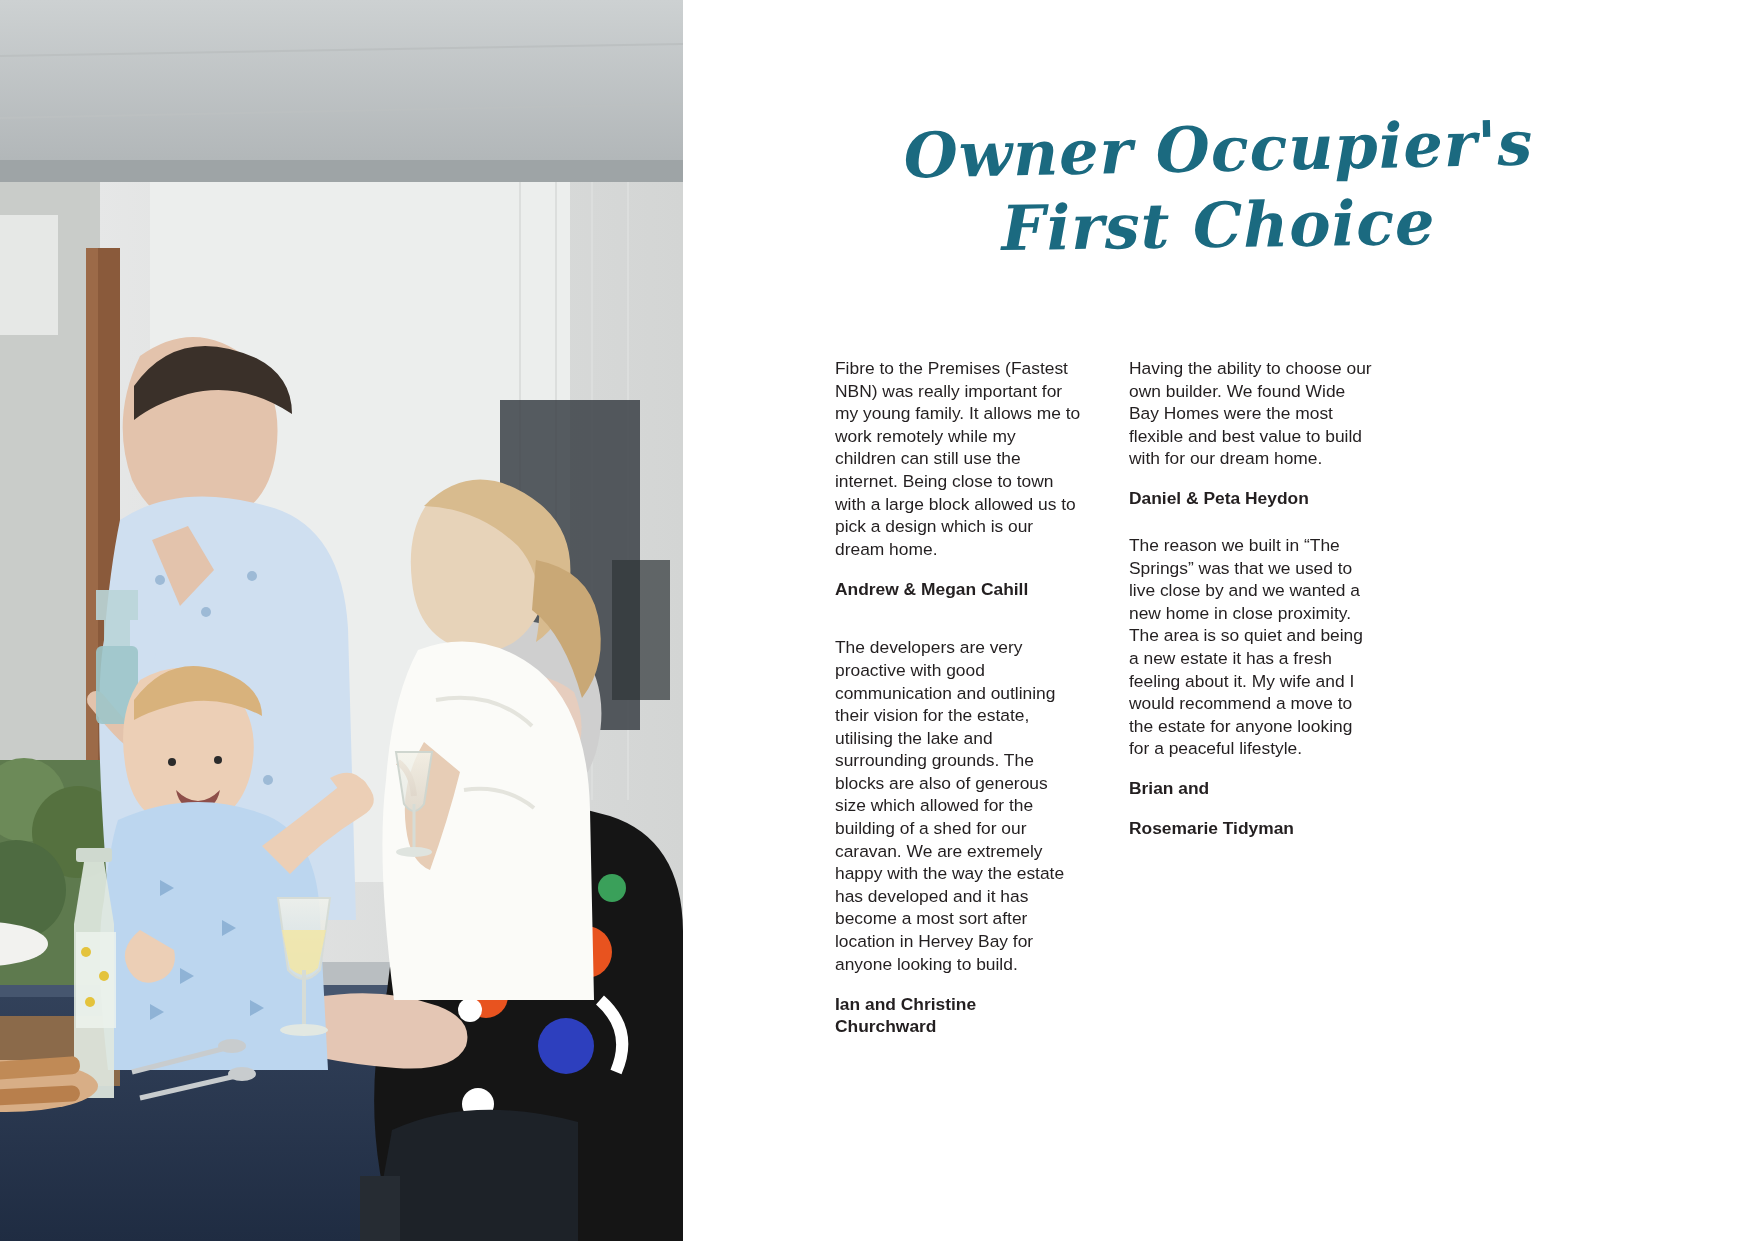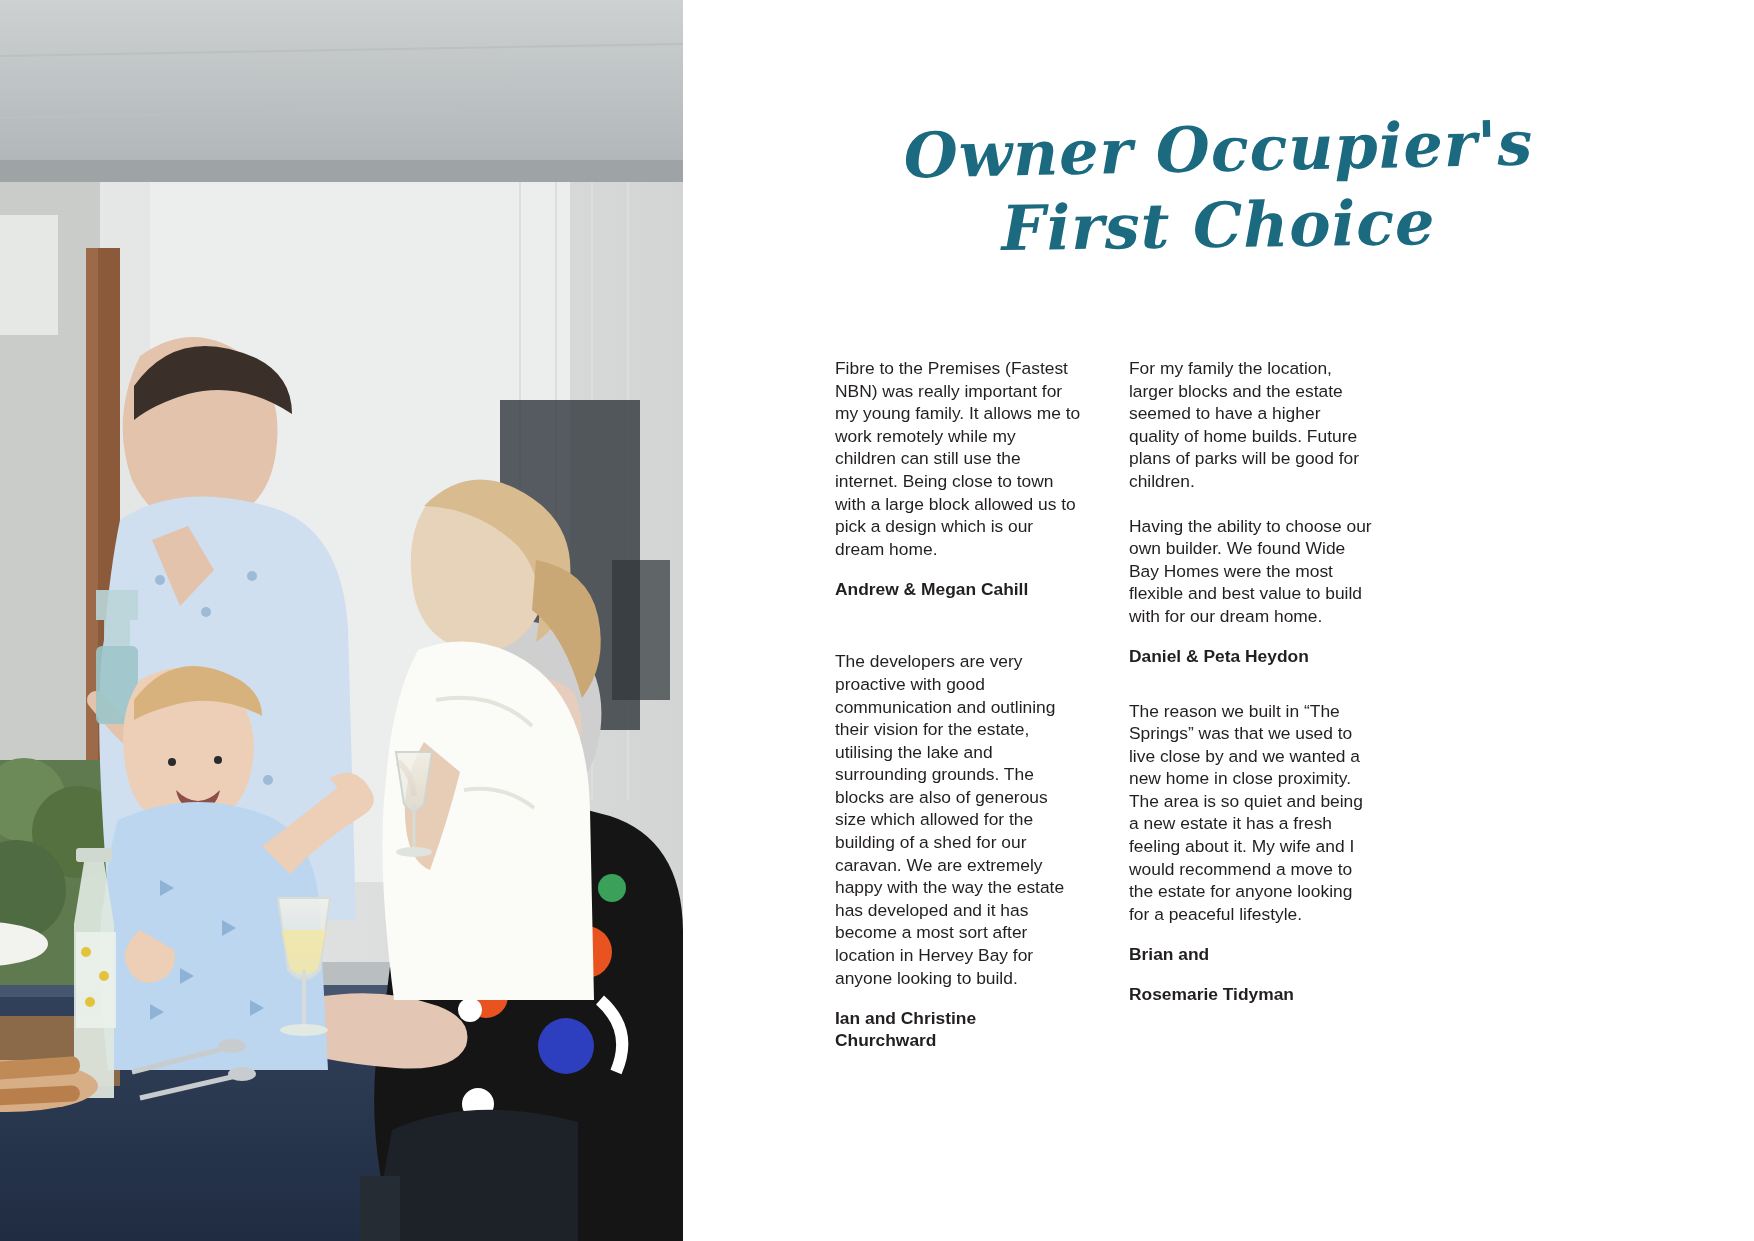--- a/index.html
+++ b/index.html
@@ -92,22 +92,22 @@
   }
   .quote + .quote {
     margin-top: 22px;
   }
   .attrib {
     font-size: 17.4px;
     line-height: 22.6px;
     color: #231f20;
     font-weight: 700;
   }
-  .gap-lg { margin-top: 50px; }
-  .gap-md { margin-top: 32px; }
+  .gap-lg { margin-top: 36px; }
+  .gap-md { margin-top: 24px; }
 </style>
 </head>
 <body>
 
 <div class="page">
 
   <div class="photo-panel">
     <svg viewBox="0 0 683 1241" preserveAspectRatio="xMidYMid slice">
       <defs>
         <linearGradient id="ceil" x1="0" y1="0" x2="0" y2="1">
@@ -287,21 +287,20 @@
 
       <div class="col">
         <p class="quote">Fibre to the Premises (Fastest NBN) was really important for my young family. It allows me to work remotely while my children can still use the internet. Being close to town with a large block allowed us to pick a design which is our dream home.</p>
         <p class="attrib">Andrew &amp; Megan Cahill</p>
 
         <p class="quote gap-lg">The developers are very proactive with good communication and outlining their vision for the estate, utilising the lake and surrounding grounds. The blocks are also of generous size which allowed for the building of a shed for our caravan. We are extremely happy with the way the estate has developed and it has become a most sort after location in Hervey Bay for anyone looking to build.</p>
         <p class="attrib">Ian and Christine Churchward</p>
       </div>
 
       <div class="col">
-        <p class="quote">For my family the location, larger blocks and the estate seemed to have a higher quality of home builds. Future plans of parks will be good for children.</p>
         <p class="quote">Having the ability to choose our own builder. We found Wide Bay Homes were the most flexible and best value to build with for our dream home.</p>
         <p class="attrib">Daniel &amp; Peta Heydon</p>
 
         <p class="quote gap-md">The reason we built in “The Springs” was that we used to live close by and we wanted a new home in close proximity. The area is so quiet and being a new estate it has a fresh feeling about it. My wife and I would recommend a move to the estate for anyone looking for a peaceful lifestyle.</p>
         <p class="attrib">Brian and</p>
         <p class="attrib" style="margin-top:0">Rosemarie Tidyman</p>
       </div>
 
     </div>
   </div>

